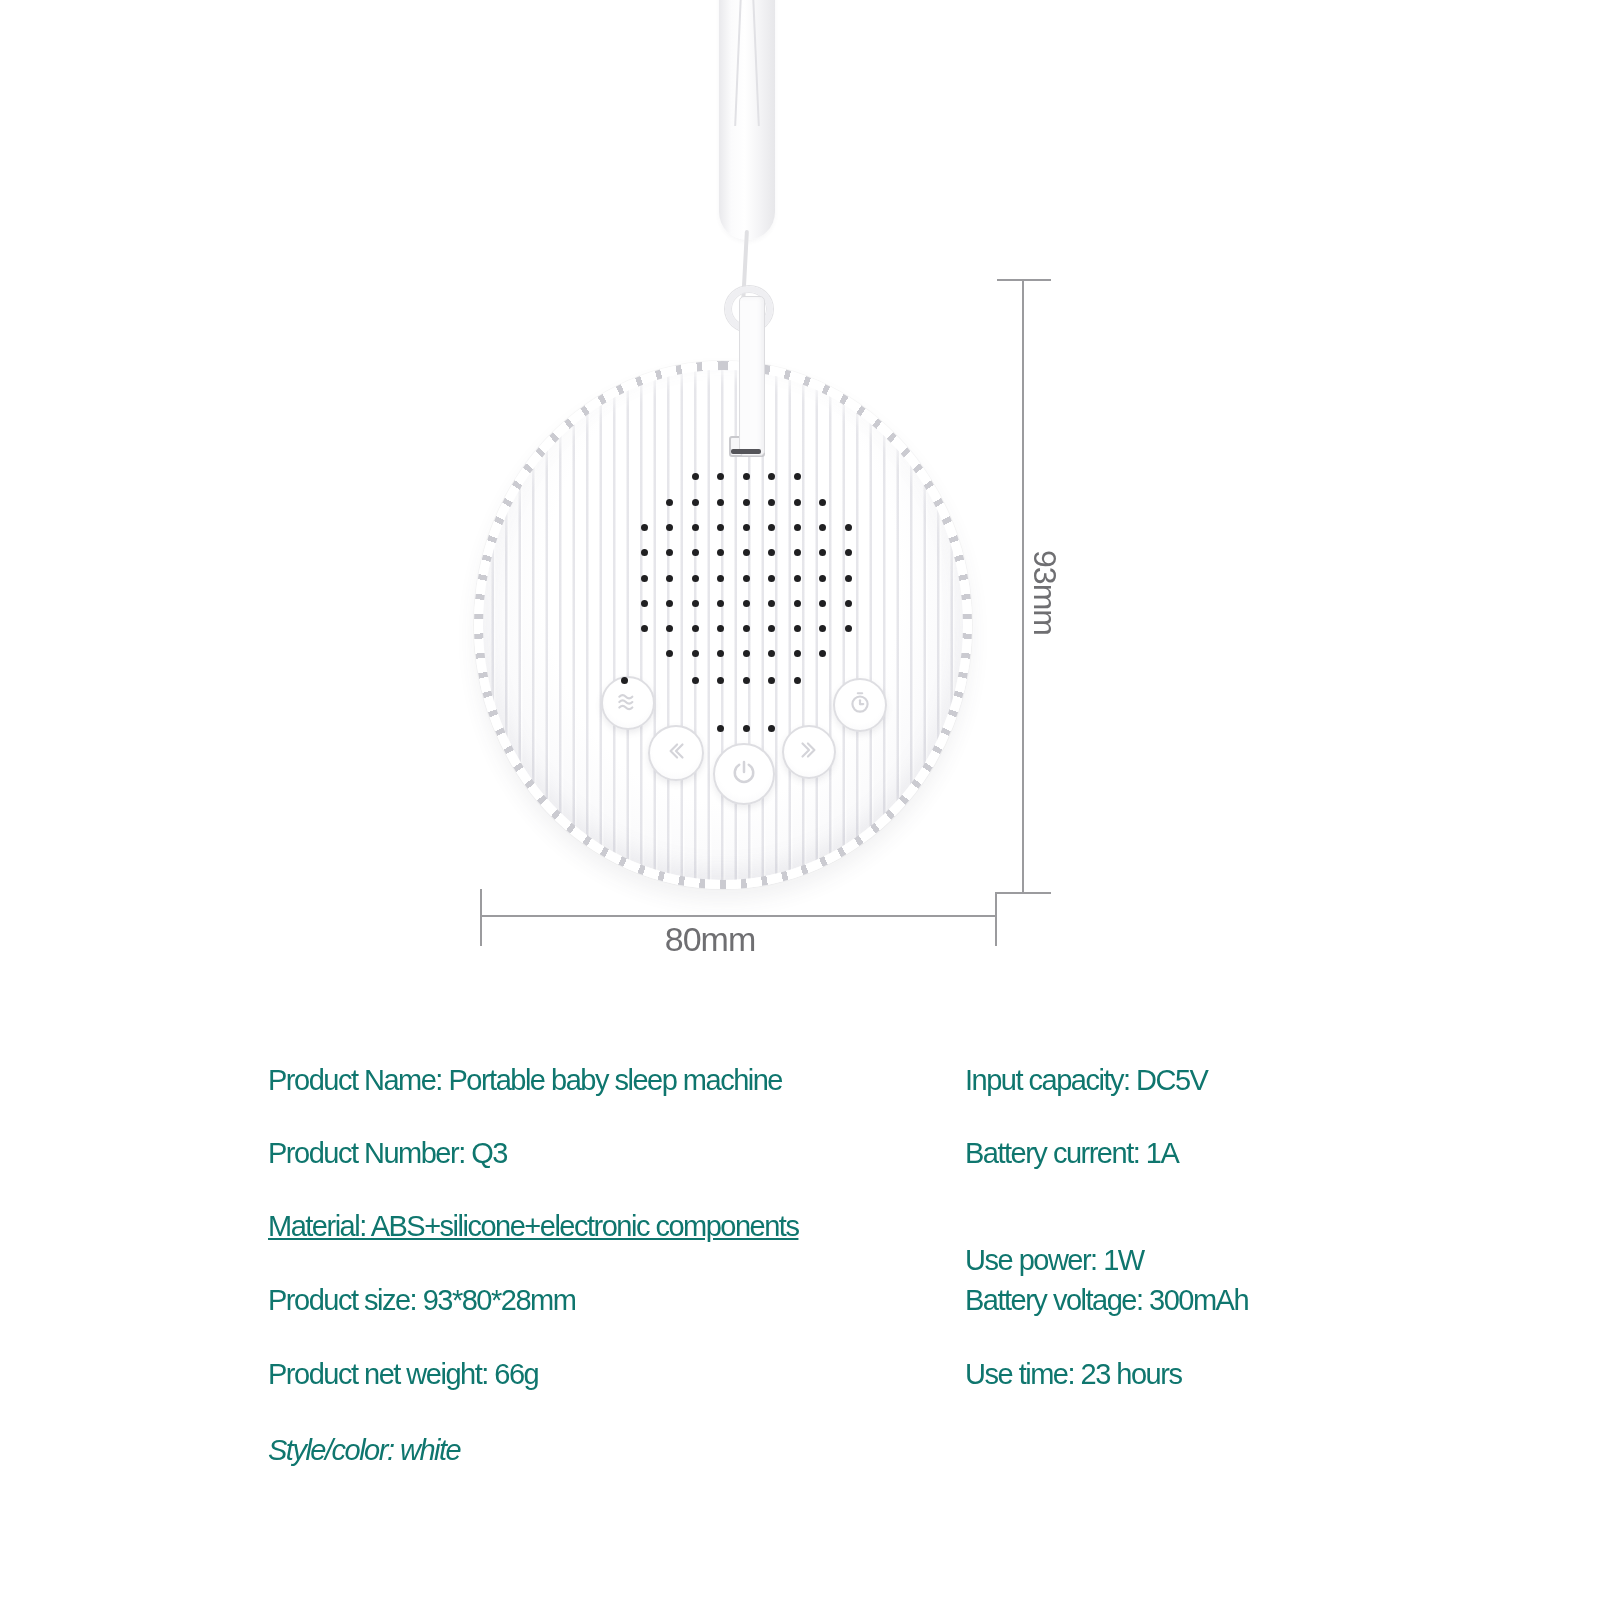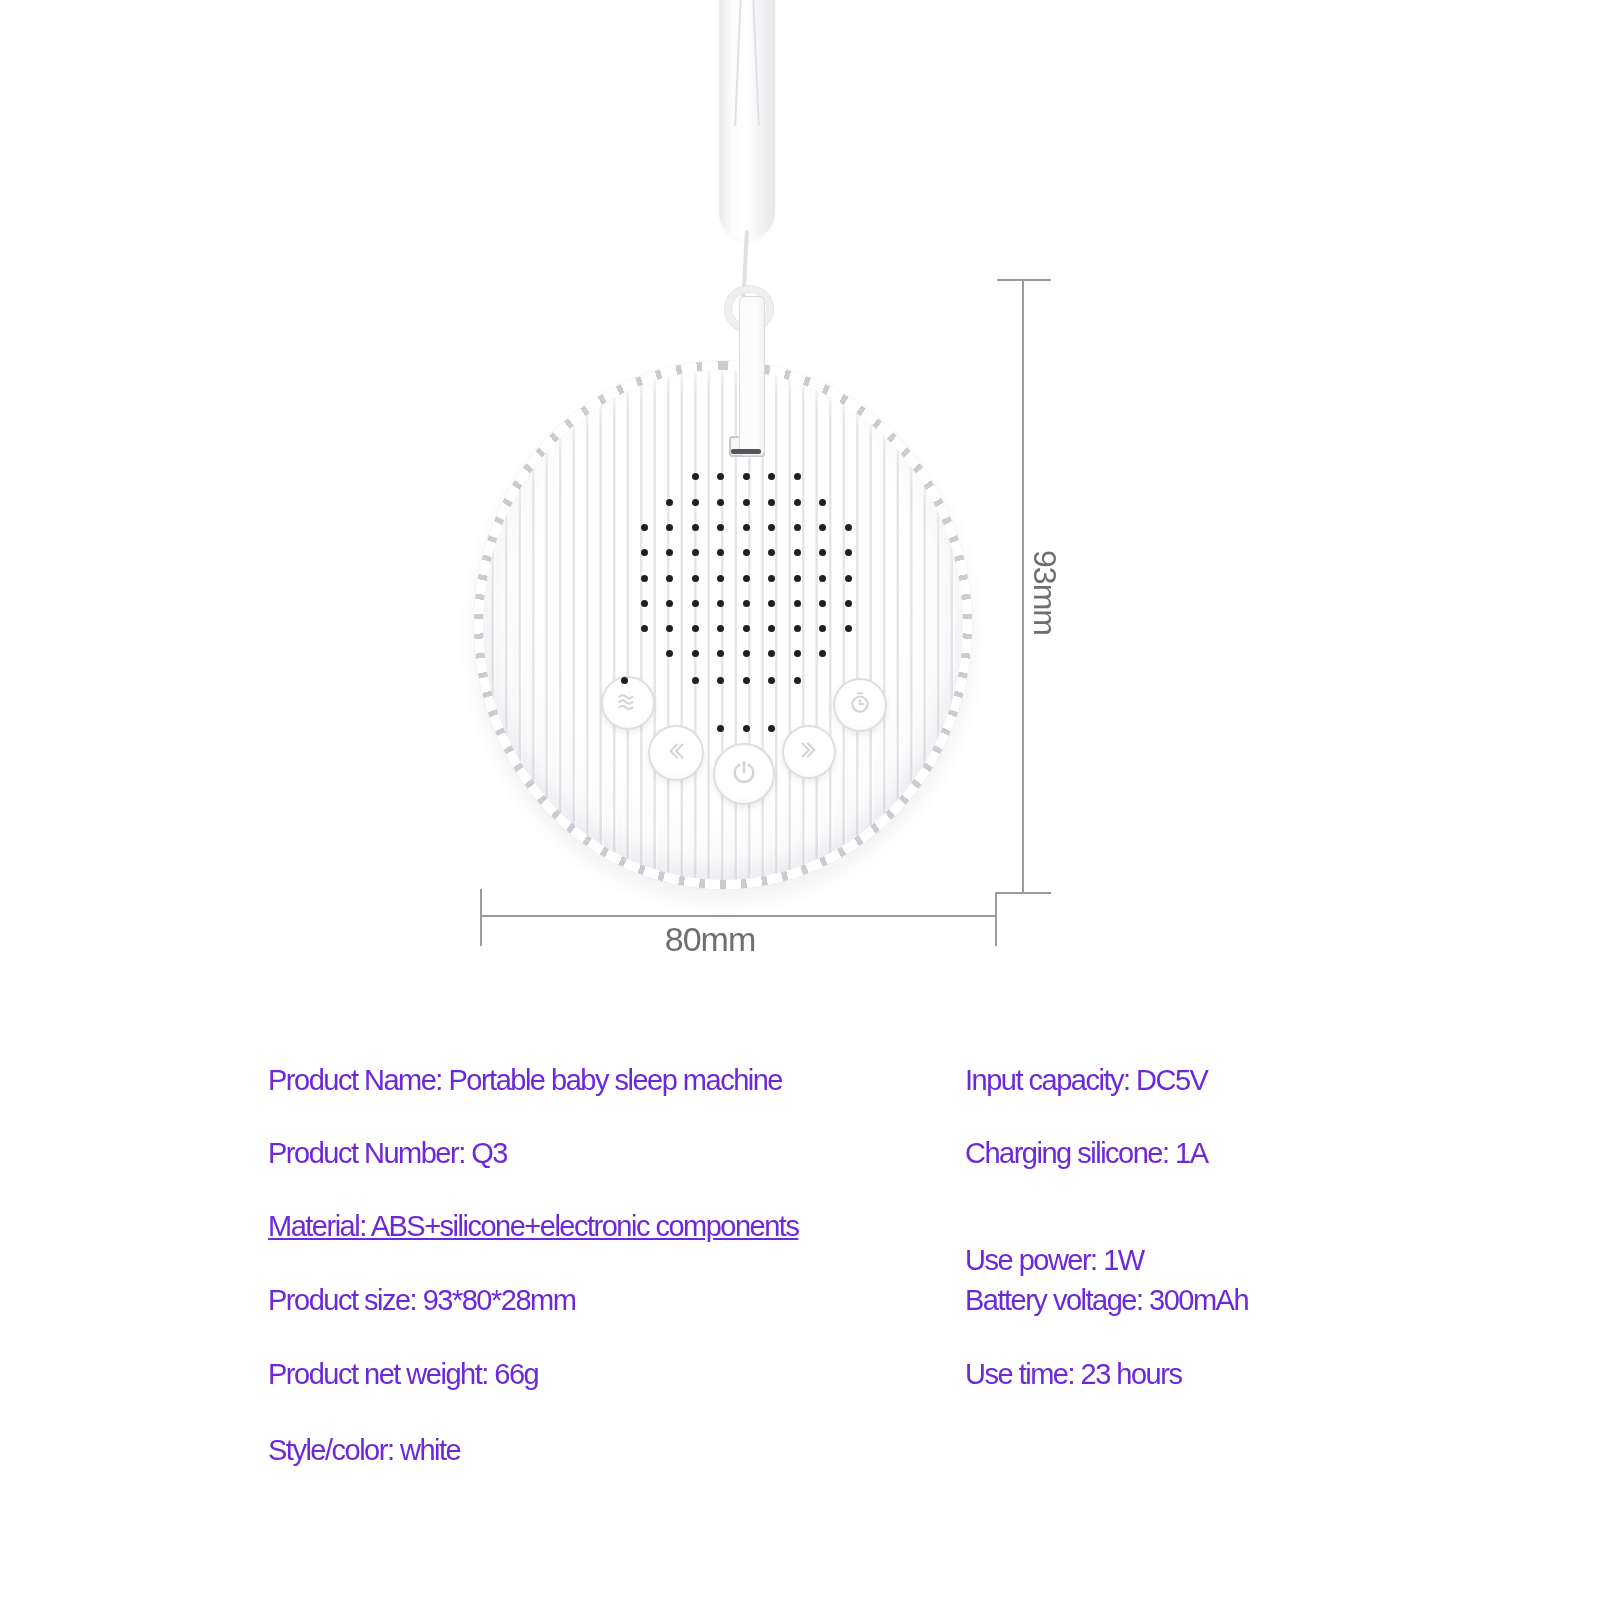--- a/index.html
+++ b/index.html
@@ -62,21 +62,21 @@
 
   
   .dim{background:#9b9b9e;z-index:2;}
   .dim-label{
     color:#6f6f72;font-size:32px;letter-spacing:-1px;z-index:2;
     text-align:center;white-space:nowrap;
   }
 
   
   .spec{
-    position:absolute;font-size:29px;letter-spacing:-1.5px;color:#6d28d9;
+    position:absolute;font-size:29px;letter-spacing:-1.5px;color:#0f766e;
     white-space:nowrap;line-height:40px;
   }
   .remarks{
     left:268px;top:1520px;font-size:37px;letter-spacing:-1px;color:#232325;
     white-space:nowrap;
   }
 </style>
 </head>
 <body>
 
@@ -213,23 +213,23 @@
   <div class="abs dim" style="left:480px;top:889px;width:2px;height:57px;"></div>
   <div class="abs dim" style="left:995px;top:892px;width:2px;height:54px;"></div>
   <div class="abs dim-label" style="left:630px;top:920px;width:160px;font-size:34px;">80mm</div>
 
   <div id="specs-left">
       <div class="spec" style="left: 268px; top: 1060px;">Product Name: Portable baby sleep machine</div>
       <div class="spec" style="left: 268px; top: 1133px;">Product Number: Q3</div>
       <div class="spec" style="left: 268px; top: 1206px; text-decoration: underline;">Material: ABS+silicone+electronic components</div>
       <div class="spec" style="left: 268px; top: 1280px;">Product size: 93*80*28mm</div>
       <div class="spec" style="left: 268px; top: 1354px;">Product net weight: 66g</div>
-      <div class="spec" style="left: 268px; top: 1430px;">Style/color: white</div>
+      <div class="spec" style="left: 268px; top: 1430px; font-style: italic;">Style/color: white</div>
     </div>
   <div id="specs-right">
       <div class="spec" style="left: 965px; top: 1060px;">Input capacity: DC5V</div>
-      <div class="spec" style="left: 965px; top: 1133px;">Charging silicone: 1A</div>
+      <div class="spec" style="left: 965px; top: 1133px;">Battery current: 1A</div>
       <div class="spec" style="left: 965px; top: 1240px;">Use power: 1W</div>
       <div class="spec" style="left: 965px; top: 1280px;">Battery voltage: 300mAh</div>
       <div class="spec" style="left: 965px; top: 1354px;">Use time: 23 hours</div>
     </div>
 
 </div>
 
 </body></html>

